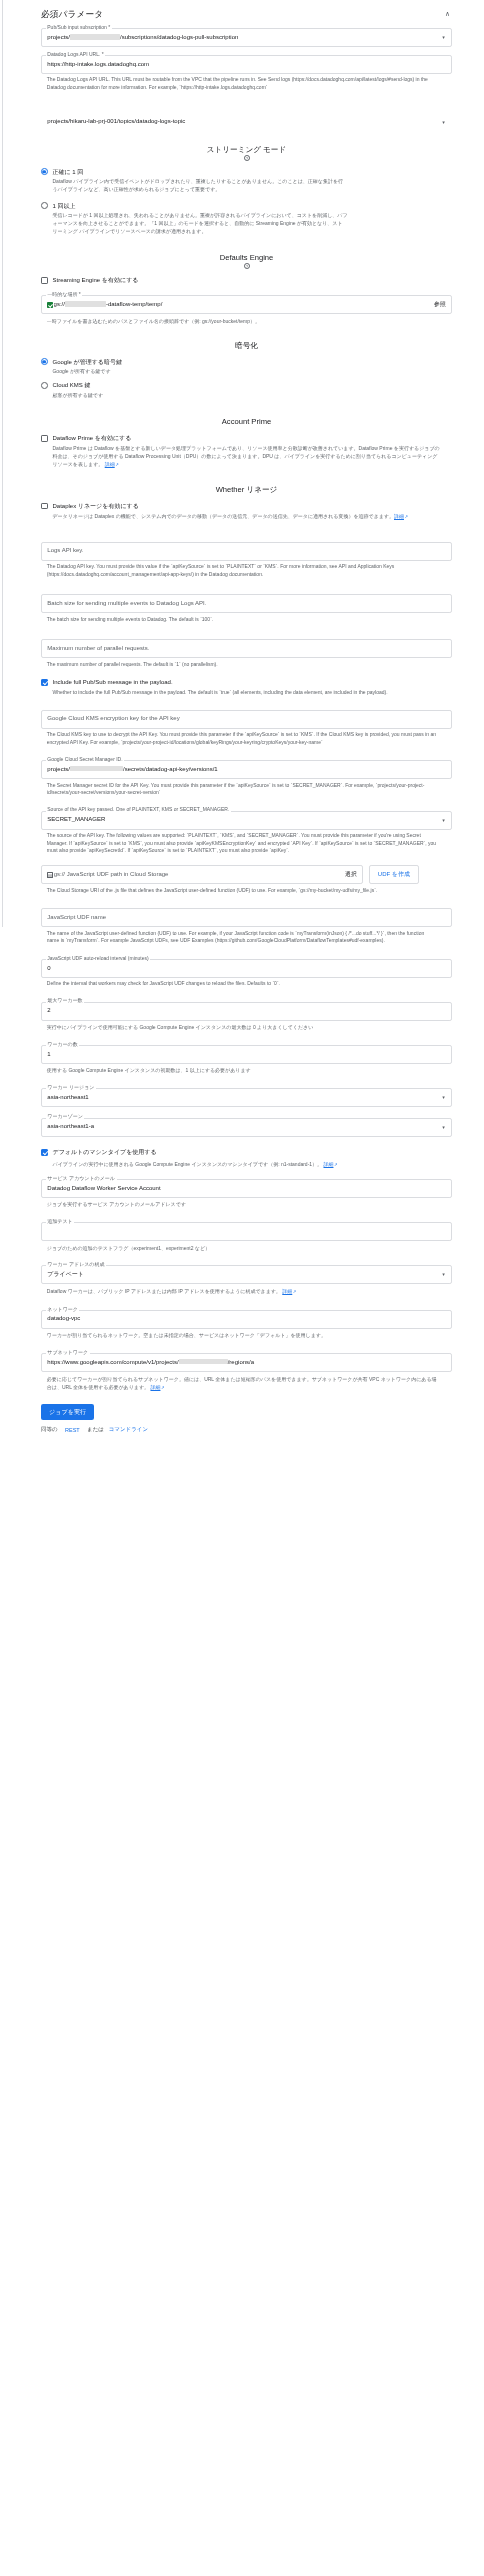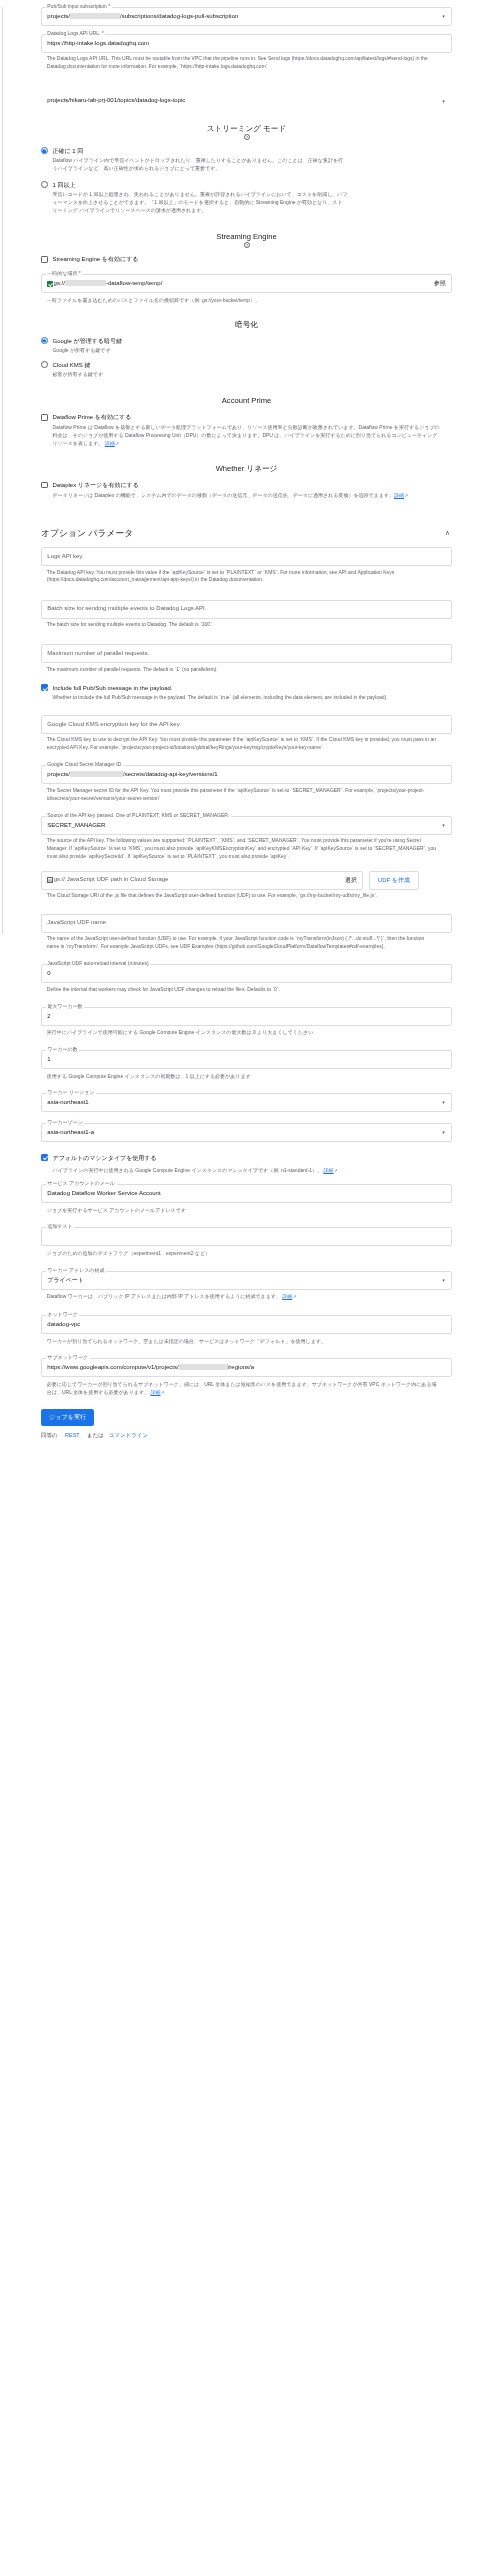--- a/index.html
+++ b/index.html
@@ -348,20 +348,24 @@
   .gap-md { height: 8.4px; }
   .gap-lg { height: 13.7px; }
 </style>
 </head>
 <body>
 
 <div class="page">
   <div class="left-rail"></div>
 
   
+  <div class="section-header">
+    <div class="section-title">必須パラメータ</div>
+    <div class="chev-up">∧</div>
+  </div>
 
   <div class="inner">
 
     <div class="field">
       <div class="legend">Pub/Sub input subscription *</div>
       <div class="box">
         <div class="value"><span>projects/</span><span class="redact r-w1"></span><span>/subscriptions/datadog-logs-pull-subscription</span></div>
         <div class="caret">▼</div>
       </div>
     </div>
@@ -398,21 +402,21 @@
 
     <div class="radio-row" style="margin-top:8.4px">
       <div class="radio"></div>
       <div class="radio-body">
         <div class="radio-label">1 回以上</div>
         <div class="radio-desc">受信レコードが 1 回以上処理され、失われることがありません。重複が許容されるパイプラインにおいて、コストを削減し、パフォーマンスを向上させることができます。「1 回以上」のモードを選択すると、自動的に Streaming Engine が有効となり、ストリーミング パイプラインでリソースベースの請求が適用されます。</div>
       </div>
     </div>
 
     <div class="sub-heading" style="margin-top:18px">
-      <span>Streaming Engine</span>
+      <span>Defaults Engine</span>
       <span class="qmark">?</span>
     </div>
 
     <div class="check-row">
       <div class="cbox"></div>
       <div class="check-body">
         <div class="check-label">Streaming Engine を有効にする</div>
       </div>
     </div>
 
@@ -468,24 +472,20 @@
         <div class="check-label">Dataplex リネージを有効にする</div>
         <div class="check-desc"><span>データリネージは Dataplex の機能で、システム内でのデータの移動（データの送信元、データの送信先、データに適用される変換）を追跡できます。</span><span class="lnk">詳細</span><span class="ext-icon">↗</span></div>
       </div>
     </div>
 
   </div>
 
   <div class="gap-lg"></div>
 
   
-  <div class="section-header" style="padding-top:13.7px">
-    <div class="section-title">オプション パラメータ</div>
-    <div class="chev-up">∧</div>
-  </div>
 
   <div class="inner">
 
     <div class="field">
       <div class="box">
         <div class="value placeholder">Logs API key.</div>
       </div>
     </div>
     <div class="help">The Datadog API key. You must provide this value if the `apiKeySource` is set to `PLAINTEXT` or `KMS`. For more information, see API and Application Keys (https://docs.datadoghq.com/account_management/api-app-keys/) in the Datadog documentation.</div>
 

